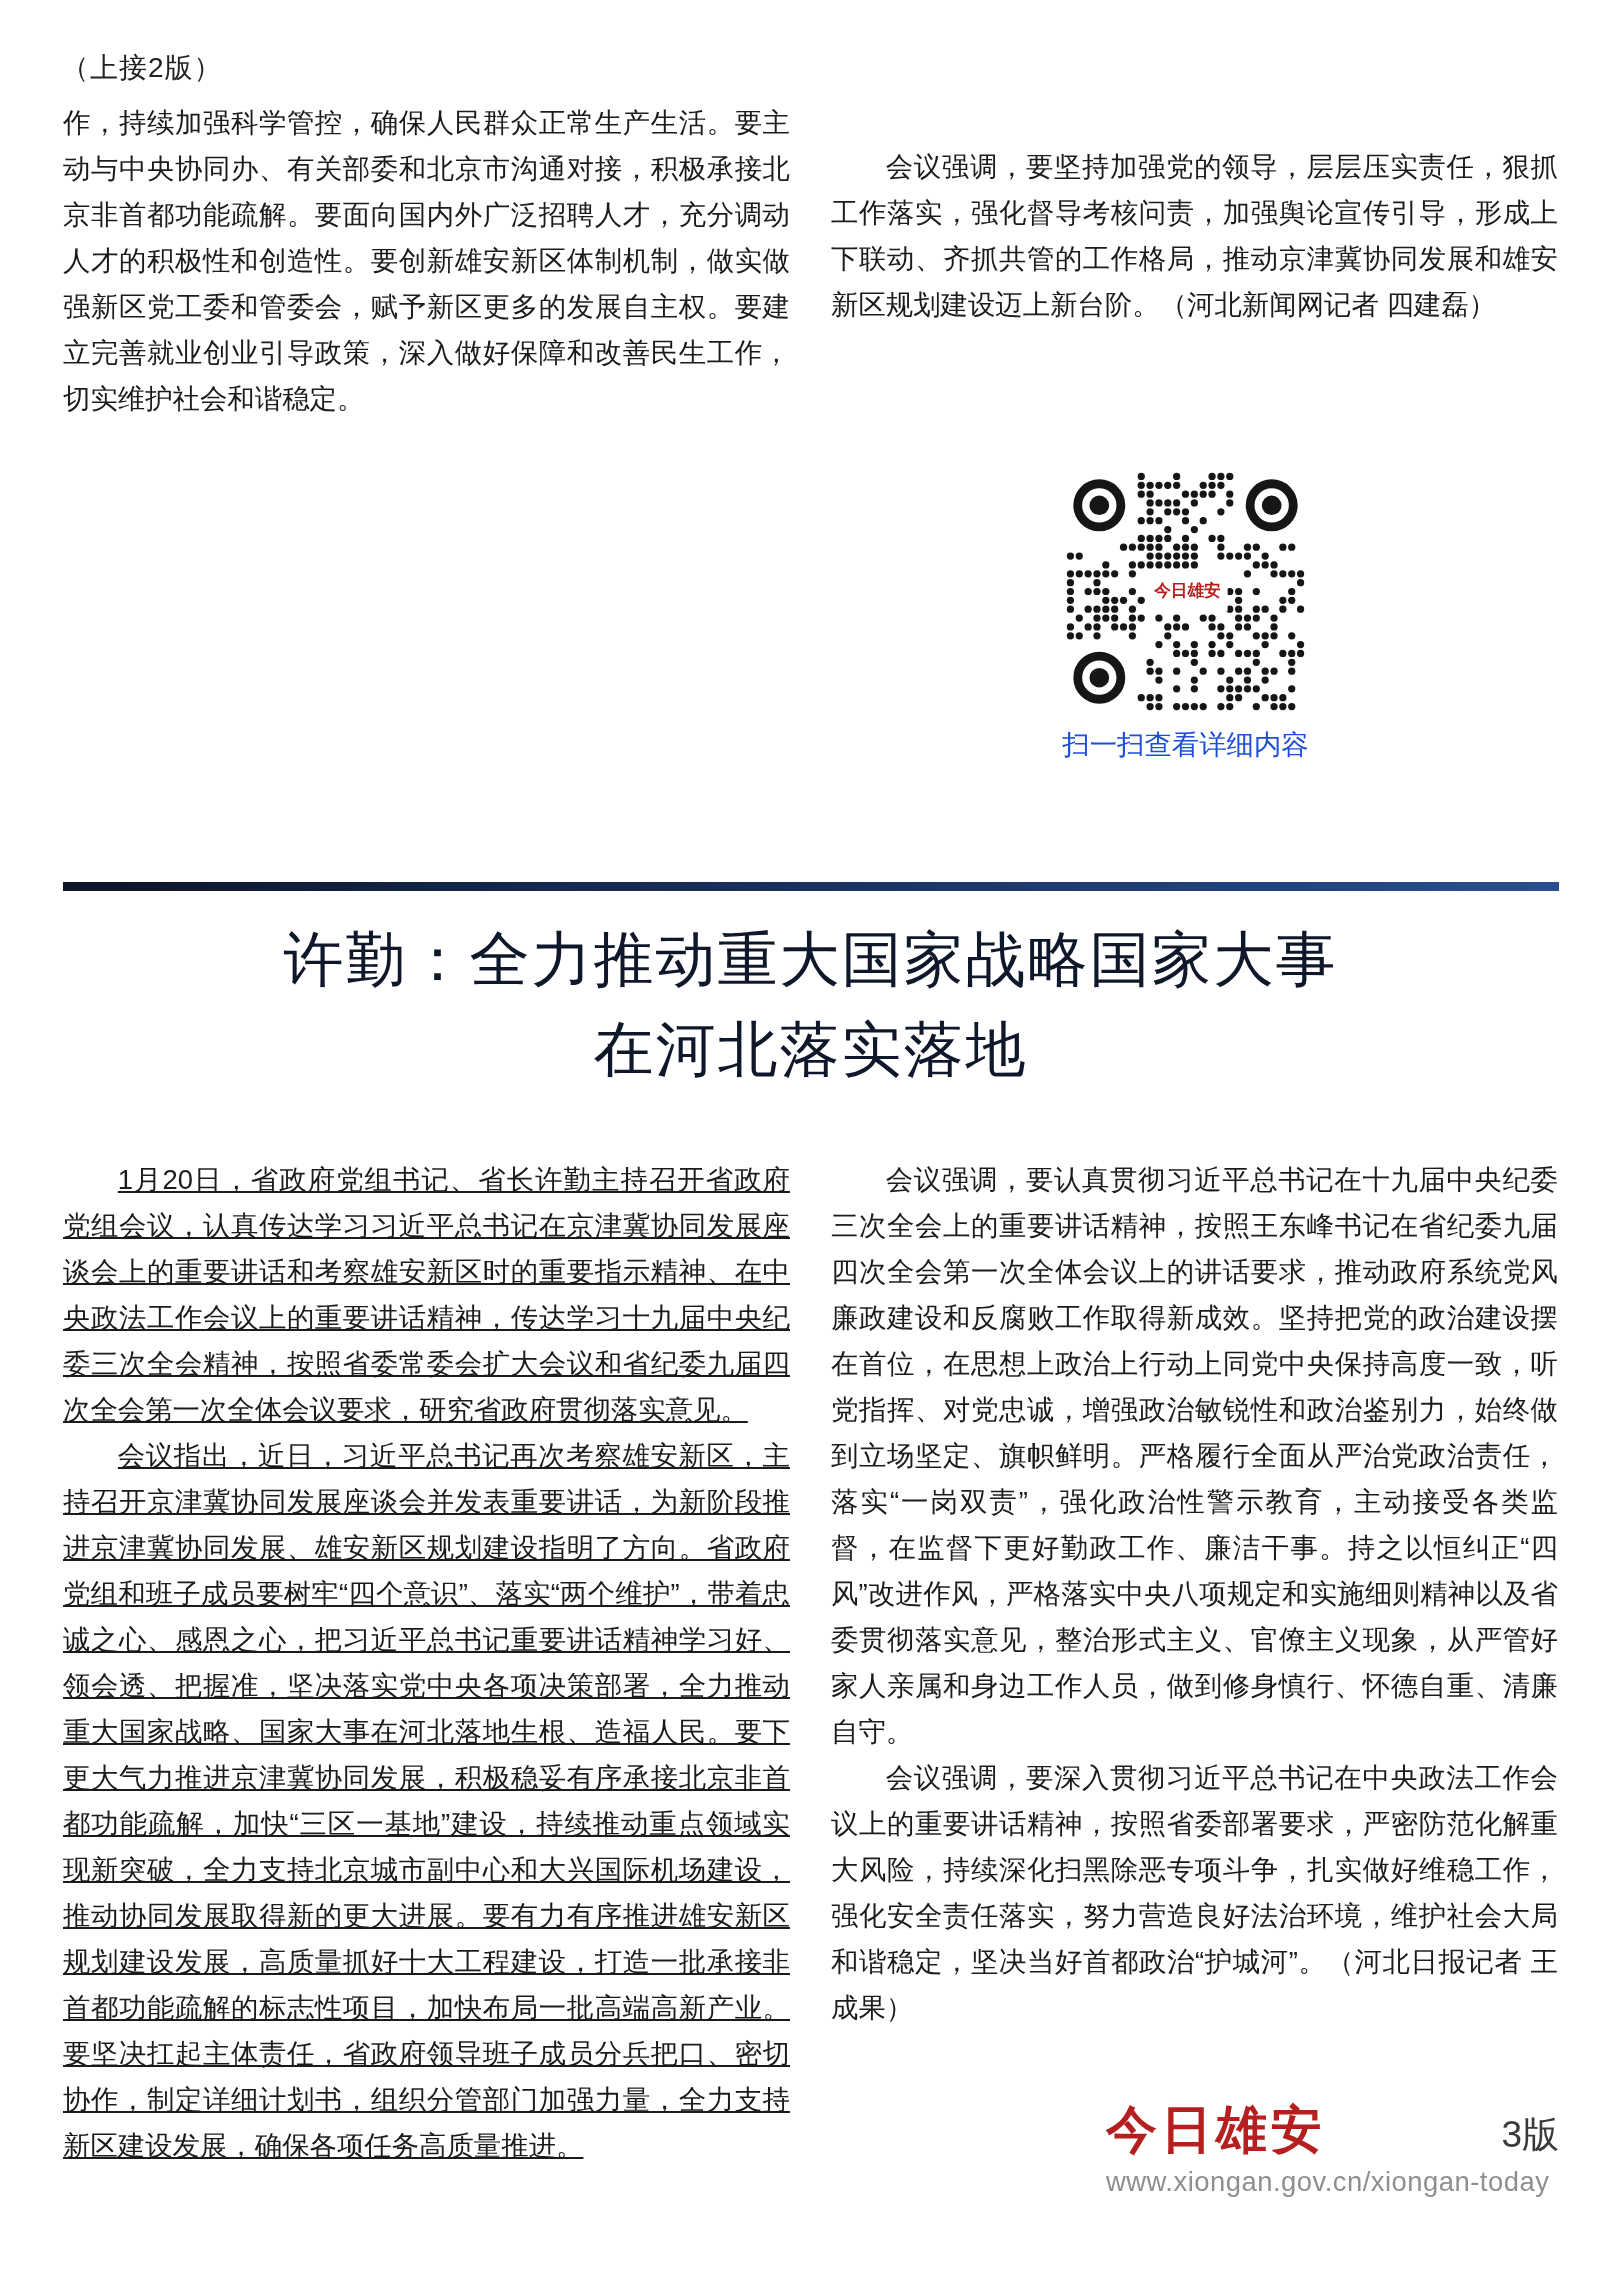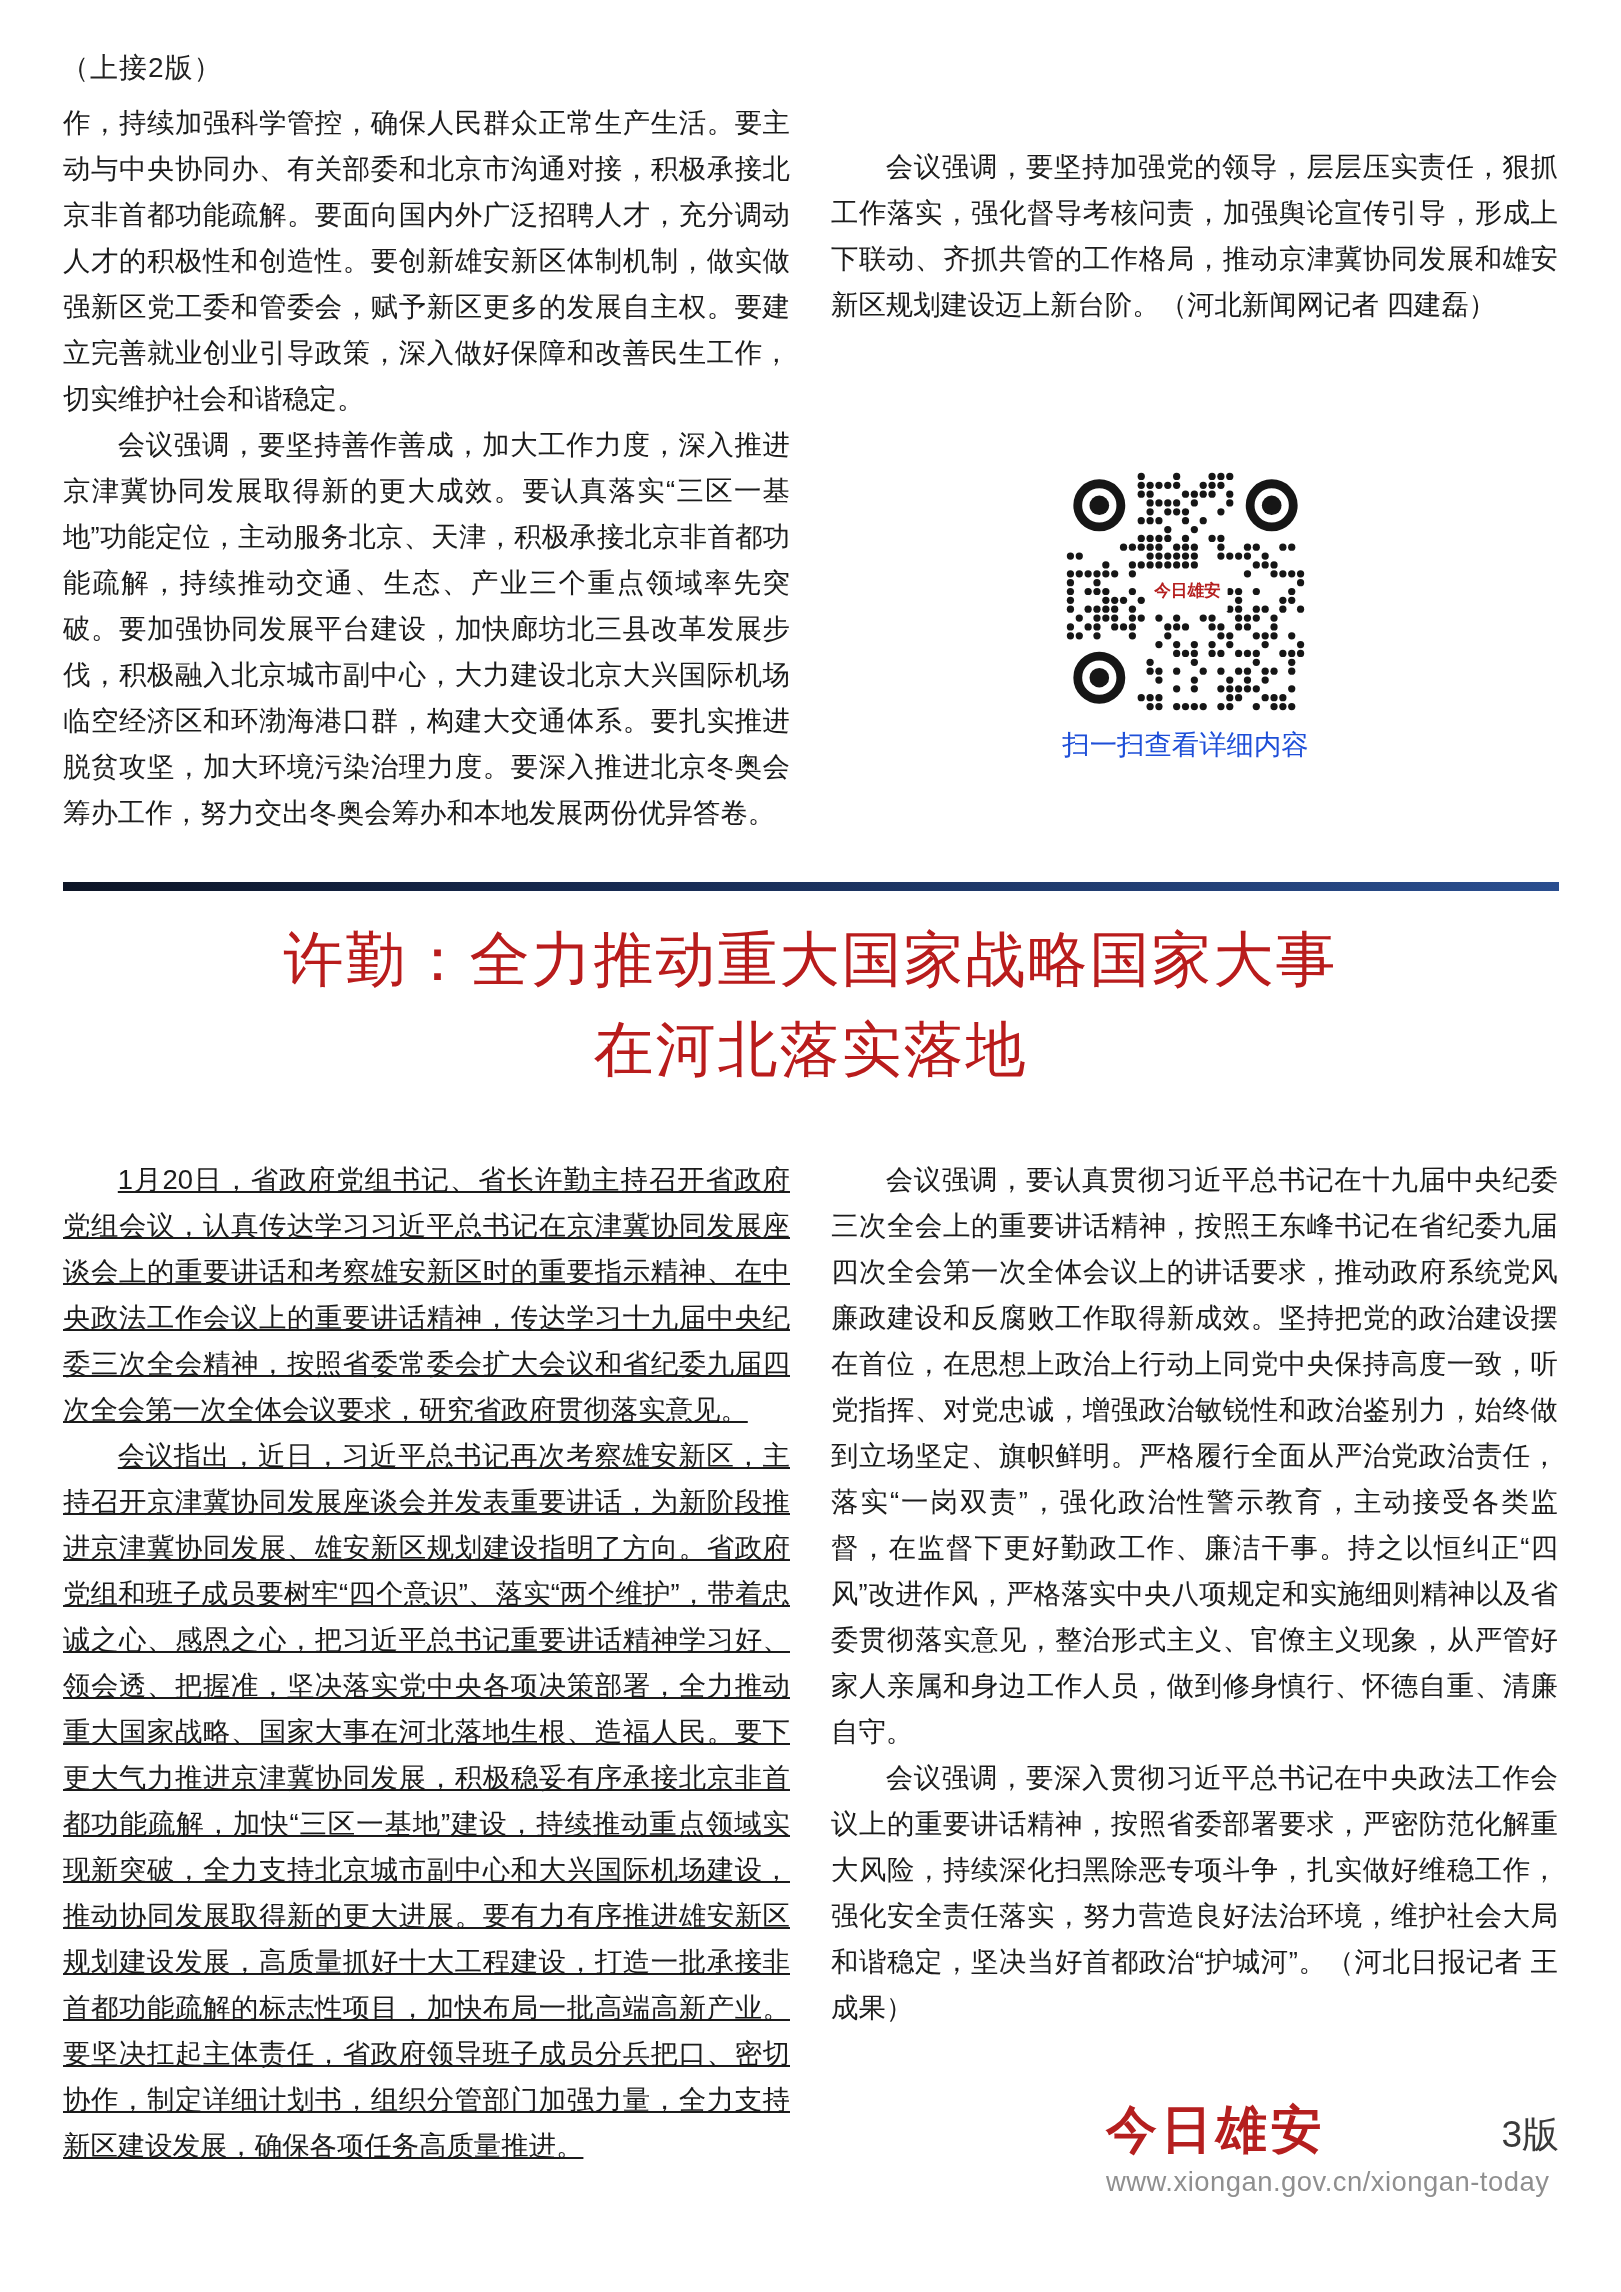--- a/index.html
+++ b/index.html
@@ -42,21 +42,21 @@
   #divider {
     left: 63px; top: 882px; width: 1496px; height: 8.8px;
     background: linear-gradient(90deg, #0d1526, #16294f 35%, #2a4e8f);
   }
 
   #headline {
     left: 0; top: 915px; width: 1621px;
     text-align: center;
     font-family: "Liberation Serif", serif;
     font-size: 60px; line-height: 90px;
-    color: #b91c1c;
+    color: #0f172a;
     letter-spacing: 2px;
   }
 
   #article-left-col  { left: 63px;  top: 1157px; text-decoration: underline; }
   #article-right-col { left: 831px; top: 1157px; }
 
   #footer { left: 1106px; top: 2096px; width: 453px; }
   #footer .row1 {
     display: flex; justify-content: space-between; align-items: baseline;
   }
@@ -71,21 +71,20 @@
     font-size: 27.4px; color: #8f8f8f; letter-spacing: 0.5px;
   }
 </style>
 </head>
 <body>
 
 <div class="abs note">（上接2版）</div>
 
 <div class="abs col" id="top-left-col">
   <p class="no-indent">作，持续加强科学管控，确保人民群众正常生产生活。要主动与中央协同办、有关部委和北京市沟通对接，积极承接北京非首都功能疏解。要面向国内外广泛招聘人才，充分调动人才的积极性和创造性。要创新雄安新区体制机制，做实做强新区党工委和管委会，赋予新区更多的发展自主权。要建立完善就业创业引导政策，深入做好保障和改善民生工作，切实维护社会和谐稳定。</p>
-  <p>会议强调，要坚持善作善成，加大工作力度，深入推进京津冀协同发展取得新的更大成效。要认真落实“三区一基地”功能定位，主动服务北京、天津，积极承接北京非首都功能疏解，持续推动交通、生态、产业三个重点领域率先突破。要加强协同发展平台建设，加快廊坊北三县改革发展步伐，积极融入北京城市副中心，大力建设北京大兴国际机场临空经济区和环渤海港口群，构建大交通体系。要扎实推进脱贫攻坚，加大环境污染治理力度。要深入推进北京冬奥会筹办工作，努力交出冬奥会筹办和本地发展两份优异答卷。</p>
 </div>
 
 <div class="abs col" id="top-right-col">
   <p>会议强调，要坚持加强党的领导，层层压实责任，狠抓工作落实，强化督导考核问责，加强舆论宣传引导，形成上下联动、齐抓共管的工作格局，推动京津冀协同发展和雄安新区规划建设迈上新台阶。（河北新闻网记者 四建磊）</p>
 </div>
 
 <div class="abs" id="qr-box">
   <svg id="qr-svg" width="239" height="239" viewBox="0 0 244 244" xmlns="http://www.w3.org/2000/svg">
       <circle cx="76.81481481481481" cy="4.518518518518518" r="3.7" fill="#161616"></circle>
       <circle cx="112.96296296296295" cy="4.518518518518518" r="3.7" fill="#161616"></circle>

